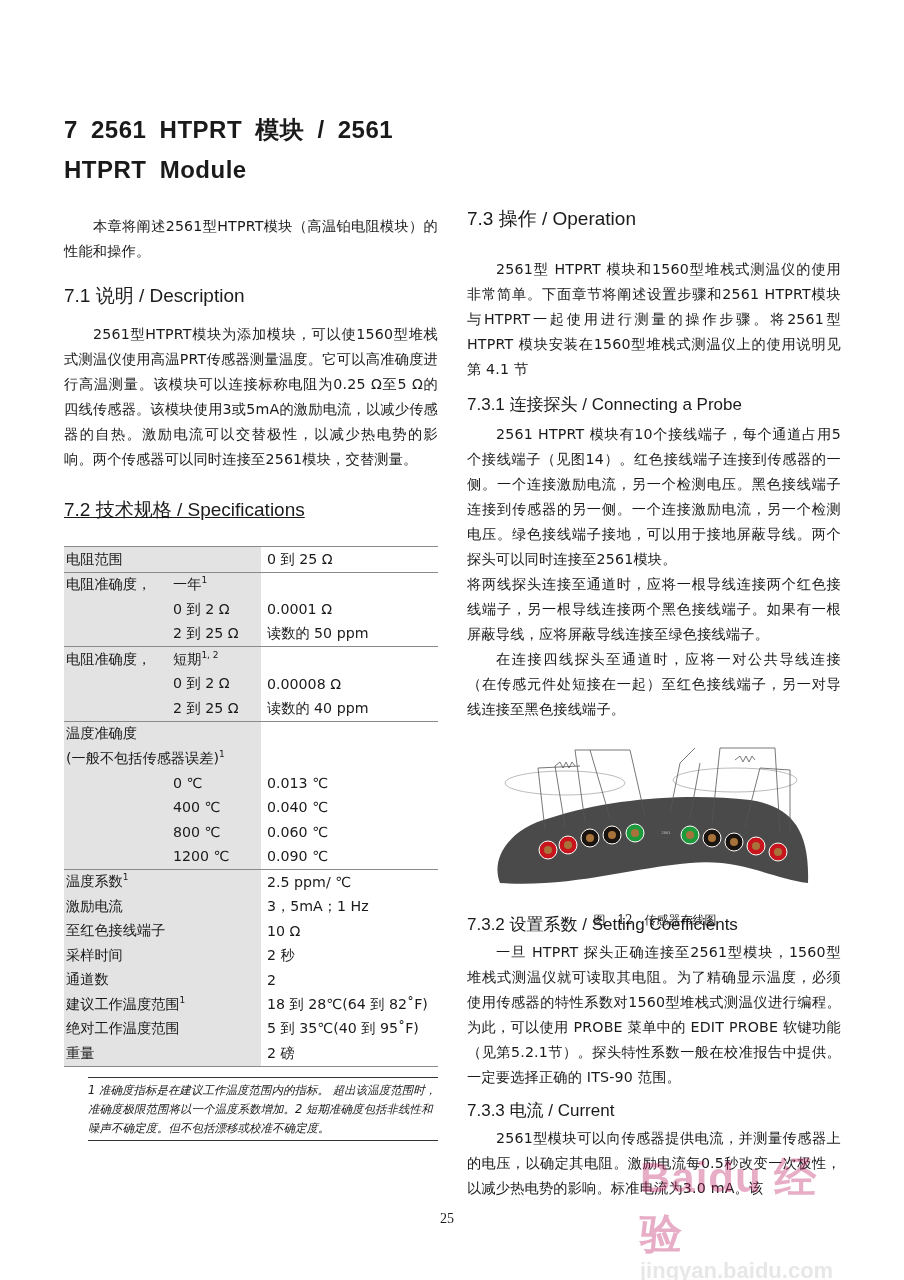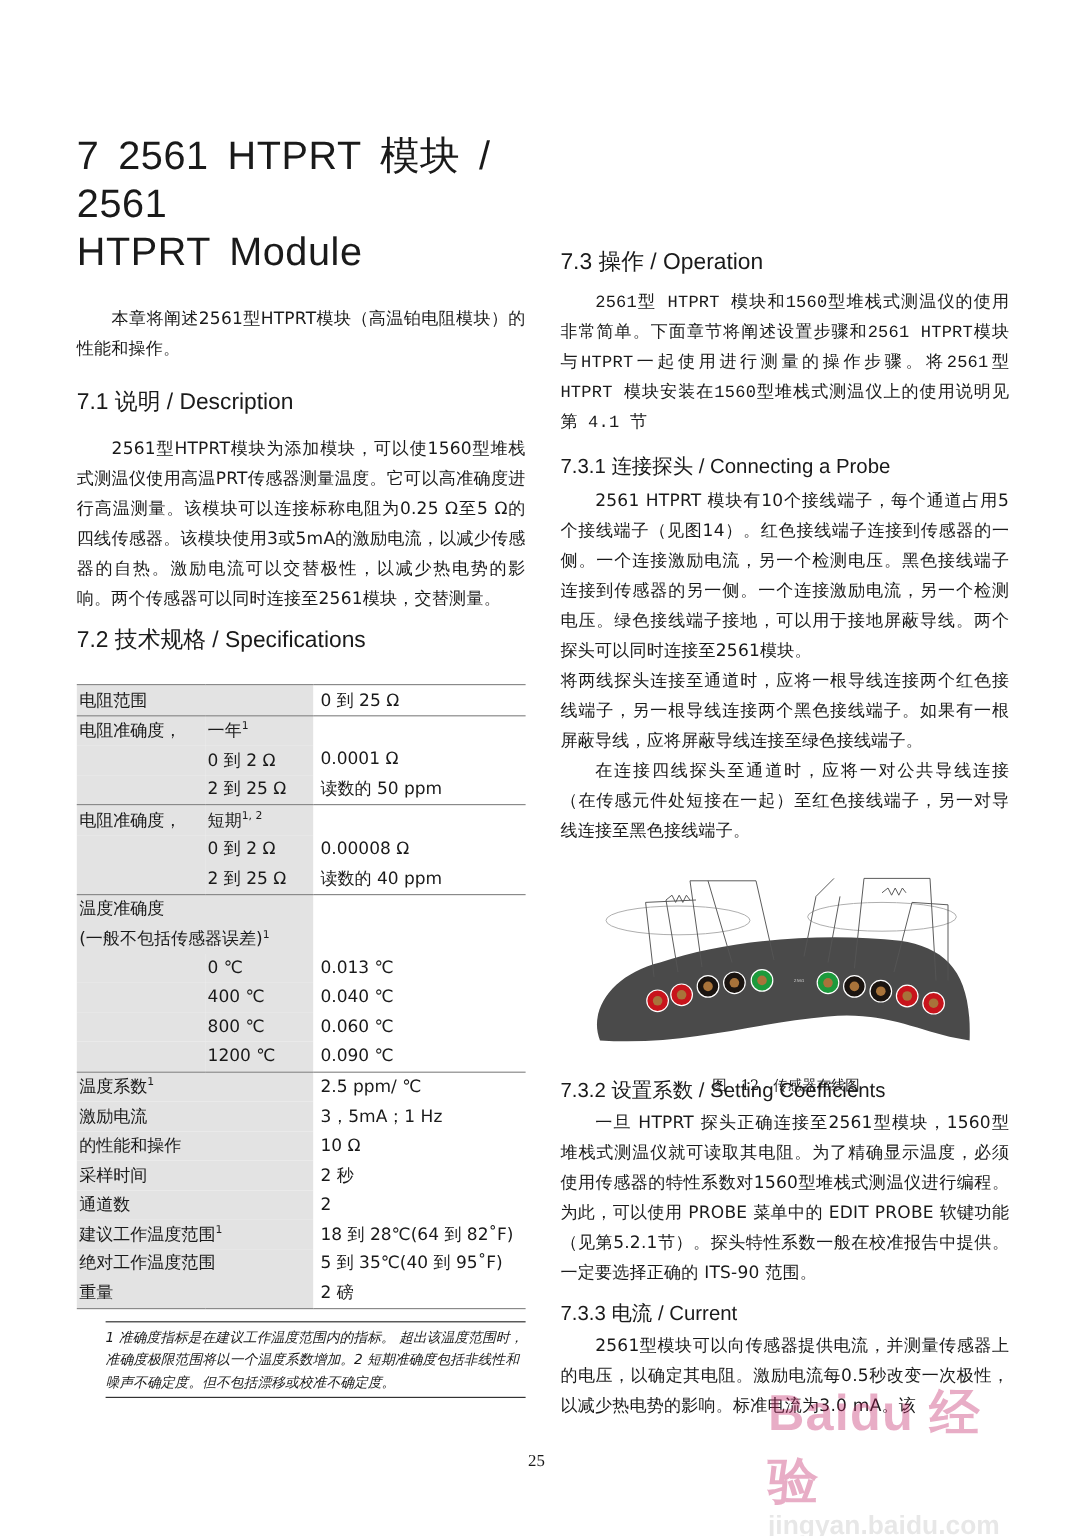--- a/index.html
+++ b/index.html
@@ -2,21 +2,21 @@
 <html><head>
 <meta charset="utf-8">
 <style>
   html, body { margin:0; padding:0; background:#ffffff; }
   body { width:904px; height:1280px; position:relative; overflow:hidden; color:#1a1a1a;
          font-family:"DejaVu Sans", "Liberation Sans", sans-serif; }
   .col { position:absolute; }
   #left { left:64px; top:110px; width:374px; }
   #right { left:467px; top:205px; width:374px; }
 
-  .chapter-title { font-family:"Liberation Sans", sans-serif; font-size:33px; line-height:40px; margin:0; font-weight:normal; letter-spacing:0.5px; }
+  .chapter-title { font-family:"Liberation Sans", sans-serif; font-size:24px; line-height:40px; margin:0; font-weight:bold; letter-spacing:0.5px; }
   .chapter-title .l1 { display:block; word-spacing:6px; }
   .para { font-size:14.2px; line-height:25px; margin:0; text-align:justify; text-indent:29px; letter-spacing:0.2px; }
   .para.noindent { text-indent:0; }
   .h2 { font-family:"Liberation Sans", sans-serif; font-size:19px; font-weight:normal; margin:0; line-height:28px; }
   .h3 { font-family:"Liberation Sans", sans-serif; font-size:17px; font-weight:normal; margin:0; line-height:26px; }
 
   
   .spec { width:374px; border-collapse:collapse; font-size:14.2px; }
   .spec td { padding:0 0 0 2px; height:24.5px; vertical-align:middle; }
   .spec td.lbl { background:#e3e3e3; width:105px; }
@@ -43,21 +43,21 @@
 <div id="left" class="col">
   <h1 class="chapter-title">
     <span class="l1">7   2561 HTPRT 模块 / 2561</span>
     <span class="l1">HTPRT Module</span>
   </h1>
   <p class="para" style="margin-top:24px;">本章将阐述2561型HTPRT模块（高温铂电阻模块）的性能和操作。</p>
 
   <h2 class="h2" style="margin-top:18px;">7.1  说明 / Description</h2>
   <p class="para" style="margin-top:12px;">2561型HTPRT模块为添加模块，可以使1560型堆栈式测温仪使用高温PRT传感器测量温度。它可以高准确度进行高温测量。该模块可以连接标称电阻为0.25 Ω至5 Ω的四线传感器。该模块使用3或5mA的激励电流，以减少传感器的自热。激励电流可以交替极性，以减少热电势的影响。两个传感器可以同时连接至2561模块，交替测量。</p>
 
-  <h2 class="h2" style="margin-top:8px;">7.2 技术规格 / Specifications</h2>
+  <h2 class="h2" style="margin-top:24px;text-decoration:underline;">7.2 技术规格 / Specifications</h2>
 
   <table class="spec" style="margin-top:22px;">
     <tbody>
         <tr class="top last">
       <td class="lbl" colspan="2" style="background:#e3e3e3;">电阻范围</td>
       <td class="val">0 到 25 Ω</td>
     </tr>
 
     <tr class="top">
       <td class="lbl">电阻准确度，</td>
@@ -122,21 +122,21 @@
 
     <tr class="top">
       <td class="lbl wide" colspan="2"><span>温度系数</span><sup>1</sup></td>
       <td class="val">2.5 ppm/ ℃</td>
     </tr>
     <tr>
       <td class="lbl wide" colspan="2">激励电流</td>
       <td class="val">3，5mA；1 Hz</td>
     </tr>
     <tr>
-      <td class="lbl wide" colspan="2">的性能和操作</td>
+      <td class="lbl wide" colspan="2">至红色接线端子</td>
       <td class="val">10 Ω</td>
     </tr>
     <tr>
       <td class="lbl wide" colspan="2">采样时间</td>
       <td class="val">2 秒</td>
     </tr>
     <tr>
       <td class="lbl wide" colspan="2">通道数</td>
       <td class="val">2</td>
     </tr>
@@ -153,21 +153,21 @@
       <td class="val">2 磅</td>
     </tr>
   </tbody>
     </table>
 
   <div class="footnote">1   准确度指标是在建议工作温度范围内的指标。 超出该温度范围时，准确度极限范围将以一个温度系数增加。2   短期准确度包括非线性和噪声不确定度。但不包括漂移或校准不确定度。</div>
 </div>
 
 <div id="right" class="col">
   <h2 class="h2">7.3  操作 / Operation</h2>
-  <p class="para" style="margin-top:8px;font-family:Liberation Mono, monospace;">2561型 HTPRT 模块和1560型堆栈式测温仪的使用非常简单。下面章节将阐述设置步骤和2561 HTPRT模块与HTPRT一起使用进行测量的操作步骤。将2561型 HTPRT 模块安装在1560型堆栈式测温仪上的使用说明见第 4.1 节</p>
+  <p class="para" style="margin-top:24px;">2561型 HTPRT 模块和1560型堆栈式测温仪的使用非常简单。下面章节将阐述设置步骤和2561 HTPRT模块与HTPRT一起使用进行测量的操作步骤。将2561型 HTPRT 模块安装在1560型堆栈式测温仪上的使用说明见第 4.1 节</p>
 
   <h3 class="h3" style="margin-top:10px;">7.3.1  连接探头 / Connecting a Probe</h3>
   <p class="para" style="margin-top:4px;">2561 HTPRT 模块有10个接线端子，每个通道占用5个接线端子（见图14）。红色接线端子连接到传感器的一侧。一个连接激励电流，另一个检测电压。黑色接线端子连接到传感器的另一侧。一个连接激励电流，另一个检测电压。绿色接线端子接地，可以用于接地屏蔽导线。两个探头可以同时连接至2561模块。</p>
   <p class="para noindent">将两线探头连接至通道时，应将一根导线连接两个红色接线端子，另一根导线连接两个黑色接线端子。如果有一根屏蔽导线，应将屏蔽导线连接至绿色接线端子。</p>
   <p class="para">在连接四线探头至通道时，应将一对公共导线连接（在传感元件处短接在一起）至红色接线端子，另一对导线连接至黑色接线端子。</p>
 
   <div class="figure">
     <svg width="330" height="150" viewBox="0 0 330 150">
 
       <path d="M10,145 C0,120 20,90 60,80 C120,60 200,55 260,62 C300,68 320,90 318,145 C280,140 250,120 200,125 C140,130 80,150 10,145 Z" fill="#4a4a4a"></path>

